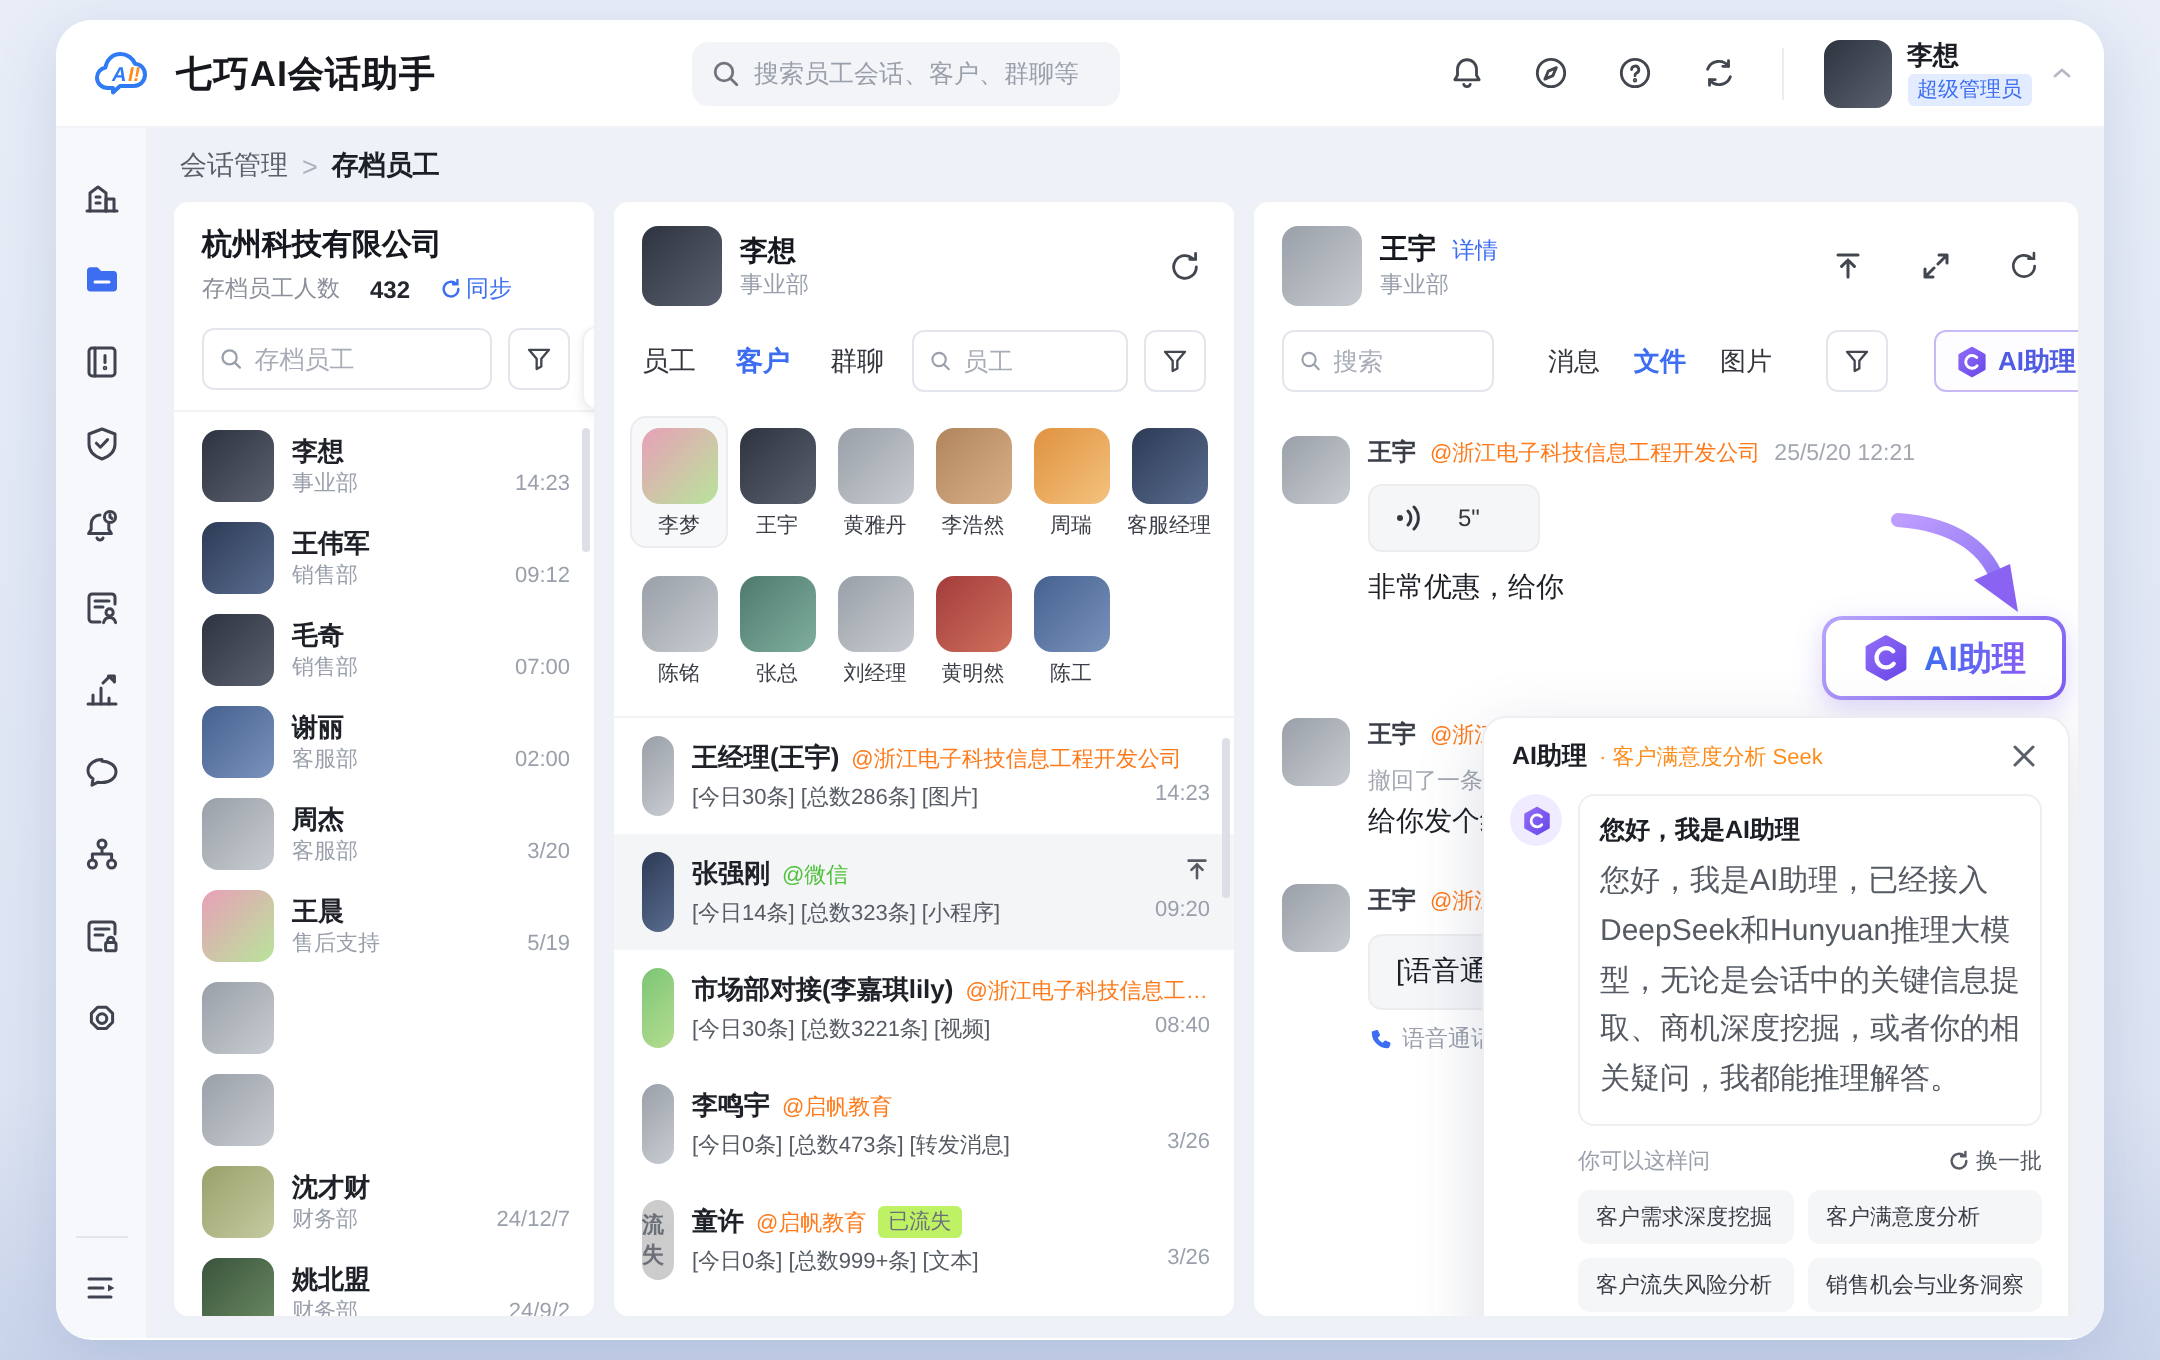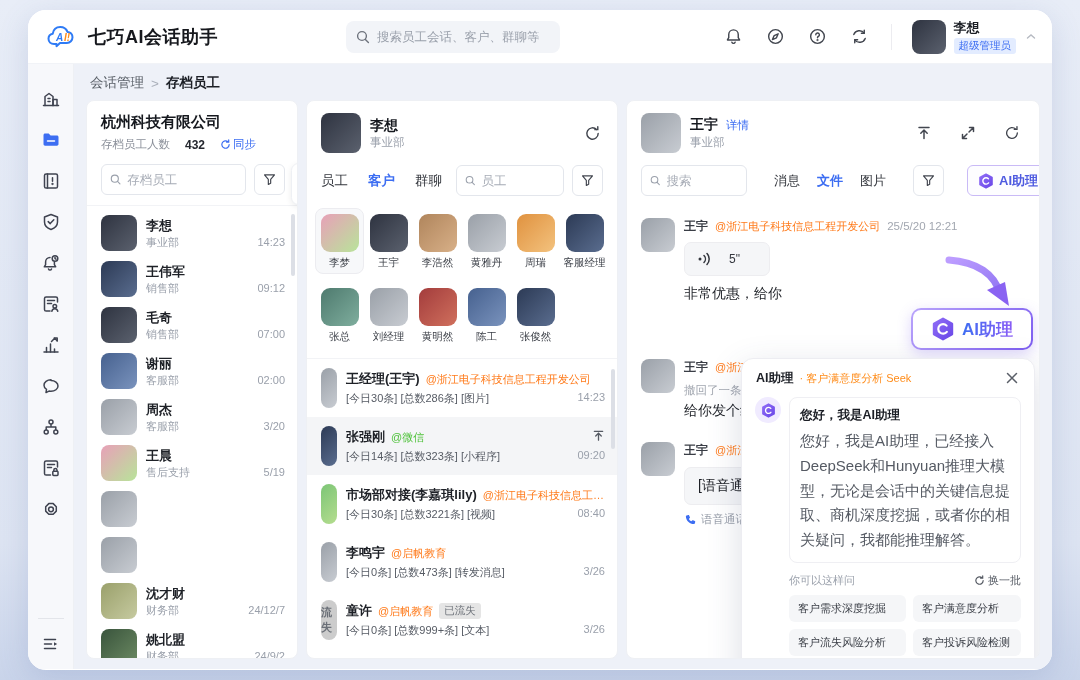--- a/index.html
+++ b/index.html
@@ -82,21 +82,21 @@
   .chrow { height:58px; display:flex; align-items:center; gap:9px; padding:0 12px 0 14px; cursor:pointer; }
   .chrow.sel { background:#f4f5f7; }
   .chrow .av { width:16px; height:40px; border-radius:8px; flex:none; }
   .av-lost { background:#e9ebef; display:flex; align-items:center; justify-content:center; font-size:11px; color:#6b7078; font-weight:bold; letter-spacing:1px; }
   .chcol { flex:1; min-width:0; }
   .chline1 { display:flex; align-items:center; gap:6px; }
   .chname { font-size:13px; font-weight:bold; color:#1e2127; white-space:nowrap; flex:none; }
   .chtag { font-size:11px; white-space:nowrap; overflow:hidden; text-overflow:ellipsis; min-width:0; }
   .tag-orange { color:#ff7a1a; }
   .tag-green { color:#4fc23b; }
-  .lost-badge { flex:none; font-size:10.5px; color:#6b7078; background:#e5e5e5; border-radius:3px; padding:1px 5px;text-align:center; }
+  .lost-badge { flex:none; font-size:10.5px; color:#6b7078; background:#bef264; border-radius:3px; padding:1px 5px;text-align:center; }
   .pin { margin-left:auto; flex:none; }
   .chline2 { display:flex; justify-content:space-between; font-size:11px; color:#565b64; margin-top:3px; }
   .chtime { color:#9aa0ab; flex:none; margin-left:8px; }
   
   .c3 { flex:1; display:flex; flex-direction:column; }
   .c3-head { display:flex; align-items:center; gap:9px; padding:12px 16px 8px 14px; }
   .c3-head .av { width:40px; height:40px; border-radius:8px; }
   .c3-nm { display:flex; align-items:center; gap:8px; }
   .c3-name { font-size:14px; font-weight:bold; color:#15181e; }
   .detail-link { font-size:11.5px; color:#3d6ef2; cursor:pointer; }
@@ -482,54 +482,54 @@
           <div class="contacts">
             <div class="citem sel">
                 <div class="av av-pink"></div>
                 <div class="cname">李梦</div>
               </div>
             <div class="citem">
                 <div class="av av-dark"></div>
                 <div class="cname">王宇</div>
               </div>
             <div class="citem">
+                <div class="av av-gray"></div>
+                <div class="cname">黄雅丹</div>
+              </div>
+            <div class="citem">
                 <div class="av av-warm"></div>
                 <div class="cname">李浩然</div>
               </div>
             <div class="citem">
-                <div class="av av-gray"></div>
-                <div class="cname">黄雅丹</div>
-              </div>
-            <div class="citem">
                 <div class="av av-orange"></div>
                 <div class="cname">周瑞</div>
               </div>
             <div class="citem">
                 <div class="av av-navy"></div>
                 <div class="cname">客服经理</div>
               </div>
             <div class="citem">
+                <div class="av av-gray"></div>
+                <div class="cname">陈铭</div>
+              </div>
+            <div class="citem">
                 <div class="av av-teal"></div>
                 <div class="cname">张总</div>
               </div>
             <div class="citem">
                 <div class="av av-gray"></div>
                 <div class="cname">刘经理</div>
               </div>
             <div class="citem">
                 <div class="av av-red"></div>
                 <div class="cname">黄明然</div>
               </div>
             <div class="citem">
                 <div class="av av-blue"></div>
                 <div class="cname">陈工</div>
-              </div>
-            <div class="citem">
-                <div class="av av-navy"></div>
-                <div class="cname">张俊然</div>
               </div>
           </div>
           <div class="chatlist">
             <div class="scrollbar" style="right:2px;top:10px;height:80px;"></div>
             <div class="chrow">
               <div class="av av-gray"></div>
               <div class="chcol">
                 <div class="chline1">
                     <span class="chname">王经理(王宇)</span>
                     <span class="chtag tag-orange">@浙江电子科技信息工程开发公司</span>
@@ -786,20 +786,21 @@
                     <svg width="11" height="11" viewBox="0 0 12 12">
                         <path d="M10 6a4 4 0 1 1-1.2-2.8M9.5 1v2.4H7.1" fill="none" stroke="#555a63" stroke-width="1.3" stroke-linecap="round"></path>
                       </svg>
                     <span>换一批</span>
                   </span>
                 </div>
                 <div class="chips">
                   <div class="chip">客户需求深度挖掘</div>
                   <div class="chip">客户满意度分析</div>
                   <div class="chip">客户流失风险分析</div>
+                  <div class="chip">销售机会与业务洞察</div>
                   <div class="chip">客户投诉风险检测</div>
                   <div class="chip">客户画像与价值分析</div>
                 </div>
                 <div class="actions">
                   <div class="act muted">
                     <svg width="11" height="11" viewBox="0 0 14 14">
                         <path d="M7 2.2c-3 0-5.2 1.8-5.2 4 0 1.3.8 2.4 2 3.1l-.4 2.2 2.3-1.2c.4.1.9.1 1.3.1 3 0 5.2-1.8 5.2-4.1s-2.2-4.1-5.2-4.1z" fill="none" stroke="#b4b8c0" stroke-width="1.2"></path>
                       </svg>
                     <span>新话题</span>
                   </div>

